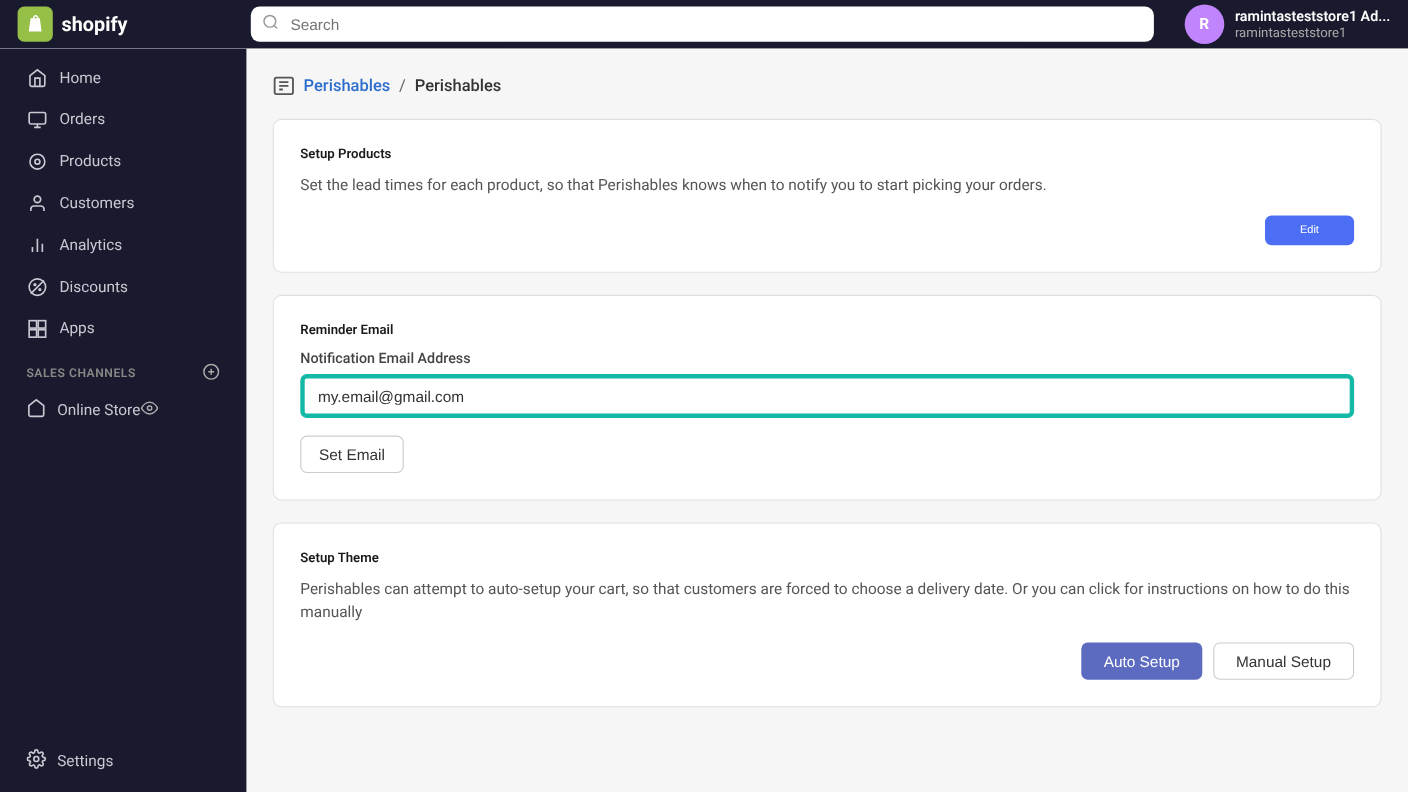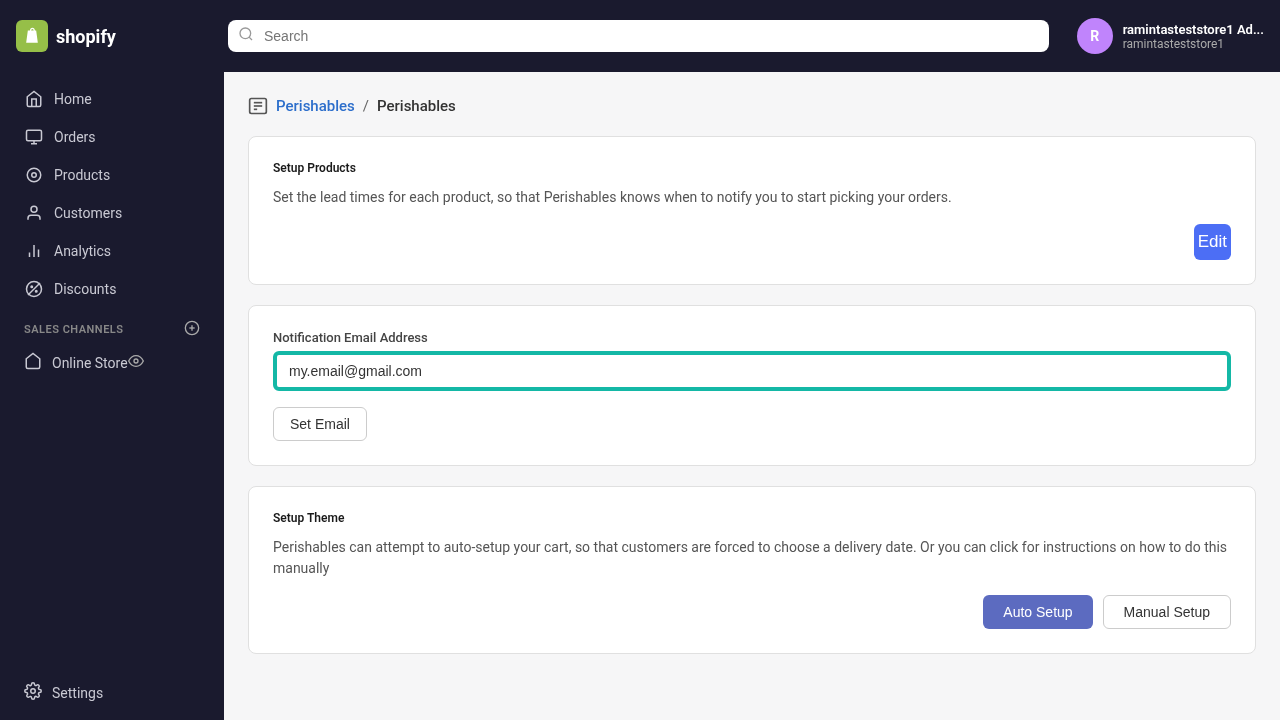--- a/index.html
+++ b/index.html
@@ -1,19 +1,19 @@
 <!DOCTYPE html>
 <html><head>
   <meta charset="utf-8">
   <style>
     * { margin: 0; padding: 0; box-sizing: border-box; }
     body { font-family: -apple-system, BlinkMacSystemFont, 'Segoe UI', Roboto, sans-serif; background: #f6f6f7; display: flex; flex-direction: column; height: 100vh; overflow: hidden; }
 
     
-    .topbar { background: #1a1a2e; display: flex; align-items: center; height: 72px; padding: 0 16px; gap: 12px; flex-shrink: 0; }
+    .topbar { background: #1a1a2e; display: flex; align-items: center; height: 44px; padding: 0 16px; gap: 12px; flex-shrink: 0; }
     .shopify-logo { display: flex; align-items: center; gap: 8px; color: white; font-weight: bold; font-size: 18px; text-decoration: none; width: 200px; }
     .shopify-logo-icon { width: 32px; height: 32px; background: #96bf48; border-radius: 6px; display: flex; align-items: center; justify-content: center; }
     .shopify-logo-icon svg { width: 20px; height: 20px; fill: white; }
     .search-bar { flex: 1; position: relative; }
     .search-bar input { width: 100%; padding: 8px 12px 8px 36px; border-radius: 8px; border: none; background: #fff; font-size: 14px; color: #333; outline: none; }
     .search-icon-wrap { position: absolute; left: 10px; top: 50%; transform: translateY(-50%); color: #999; }
     .user-area { display: flex; align-items: center; gap: 10px; color: white; margin-left: 16px; }
     .avatar { width: 36px; height: 36px; border-radius: 50%; background: #c084fc; display: flex; align-items: center; justify-content: center; font-size: 14px; color: white; font-weight: bold; }
     .user-info { display: flex; flex-direction: column; }
     .user-name { font-size: 13px; font-weight: 600; color: white; }
@@ -38,21 +38,21 @@
     .breadcrumb { display: flex; align-items: center; gap: 8px; margin-bottom: 20px; font-size: 15px; }
     .breadcrumb-icon { width: 20px; height: 20px; }
     .breadcrumb-link { color: #2c6ecb; cursor: pointer; font-weight: 500; }
     .breadcrumb-sep { color: #666; }
     .breadcrumb-current { color: #333; font-weight: 500; }
 
     .card { background: white; border-radius: 8px; border: 1px solid #e0e0e0; padding: 24px; margin-bottom: 20px; }
     .card-title { font-size: 12px; font-weight: 600; color: #1a1a1a; margin-bottom: 12px; }
     .card-desc { font-size: 14px; color: #555; line-height: 1.5; margin-bottom: 16px; }
 
-    .btn-primary { background: #4c6ef5; color: white; border: none; padding: 8px 4px; border-radius: 6px; font-size: 17px; font-weight: 500; cursor: pointer; }
+    .btn-primary { background: #4c6ef5; color: white; border: none; padding: 8px 32px; border-radius: 6px; font-size: 10px; font-weight: 500; cursor: pointer; }
     .btn-secondary { background: white; color: #333; border: 1px solid #ccc; padding: 8px 20px; border-radius: 6px; font-size: 14px; font-weight: 500; cursor: pointer; }
     .btn-success { background: #5c6bc0; color: white; border: none; padding: 8px 20px; border-radius: 6px; font-size: 14px; font-weight: 500; cursor: pointer; }
 
     .btn-row { display: flex; justify-content: flex-end; gap: 10px; }
 
     .form-group { margin-bottom: 16px; }
     .form-label { font-size: 13px; font-weight: 500; color: #444; margin-bottom: 6px; display: block; }
     .form-input { width: 100%; padding: 8px 12px; border: 4px solid #14b8a6; border-radius: 6px; font-size: 14px; color: #333; outline: none; }
 
     .set-email-btn { background: white; color: #333; border: 1px solid #ccc; padding: 8px 16px; border-radius: 6px; font-size: 14px; cursor: pointer; }
@@ -140,20 +140,31 @@
     <div class="nav-item">
       <span class="icon">
         <svg width="18" height="18" viewBox="0 0 24 24" fill="none" stroke="currentColor" stroke-width="2">
             <circle cx="9" cy="9" r="1"></circle>
             <circle cx="15" cy="15" r="1"></circle>
             <line x1="4" y1="20" x2="20" y2="4"></line>
             <path d="M2 12a10 10 0 1 0 20 0 10 10 0 1 0-20 0"></path>
           </svg>
       </span>
       <span>Discounts</span>
+    </div>
+    <div class="nav-item">
+      <span class="icon">
+        <svg width="18" height="18" viewBox="0 0 24 24" fill="none" stroke="currentColor" stroke-width="2">
+            <rect x="2" y="2" width="9" height="9"></rect>
+            <rect x="13" y="2" width="9" height="9"></rect>
+            <rect x="2" y="13" width="9" height="9"></rect>
+            <rect x="13" y="13" width="9" height="9"></rect>
+          </svg>
+      </span>
+      <span>Apps</span>
     </div>
 
     <div class="nav-section-label">
       <span>SALES CHANNELS</span>
       <span class="add-icon">
         <svg width="16" height="16" viewBox="0 0 24 24" fill="none" stroke="currentColor" stroke-width="2">
             <circle cx="12" cy="12" r="10"></circle>
             <line x1="12" y1="8" x2="12" y2="16"></line>
             <line x1="8" y1="12" x2="16" y2="12"></line>
           </svg>
@@ -205,20 +216,21 @@
 
     <div class="card">
       <div class="card-title">Setup Products</div>
       <div class="card-desc">Set the lead times for each product, so that Perishables knows when to notify you to start picking your orders.</div>
       <div class="btn-row">
         <button class="btn-primary">Edit</button>
       </div>
     </div>
 
     <div class="card">
+      <div class="card-title">Reminder Email</div>
       <div class="form-group">
         <label class="form-label">Notification Email Address</label>
         <input type="email" class="form-input" value="my.email@gmail.com" style="">
       </div>
       <button class="set-email-btn">Set Email</button>
     </div>
 
     <div class="card">
       <div class="card-title">Setup Theme</div>
       <div class="card-desc">Perishables can attempt to auto-setup your cart, so that customers are forced to choose a delivery date. Or you can click for instructions on how to do this manually</div>

